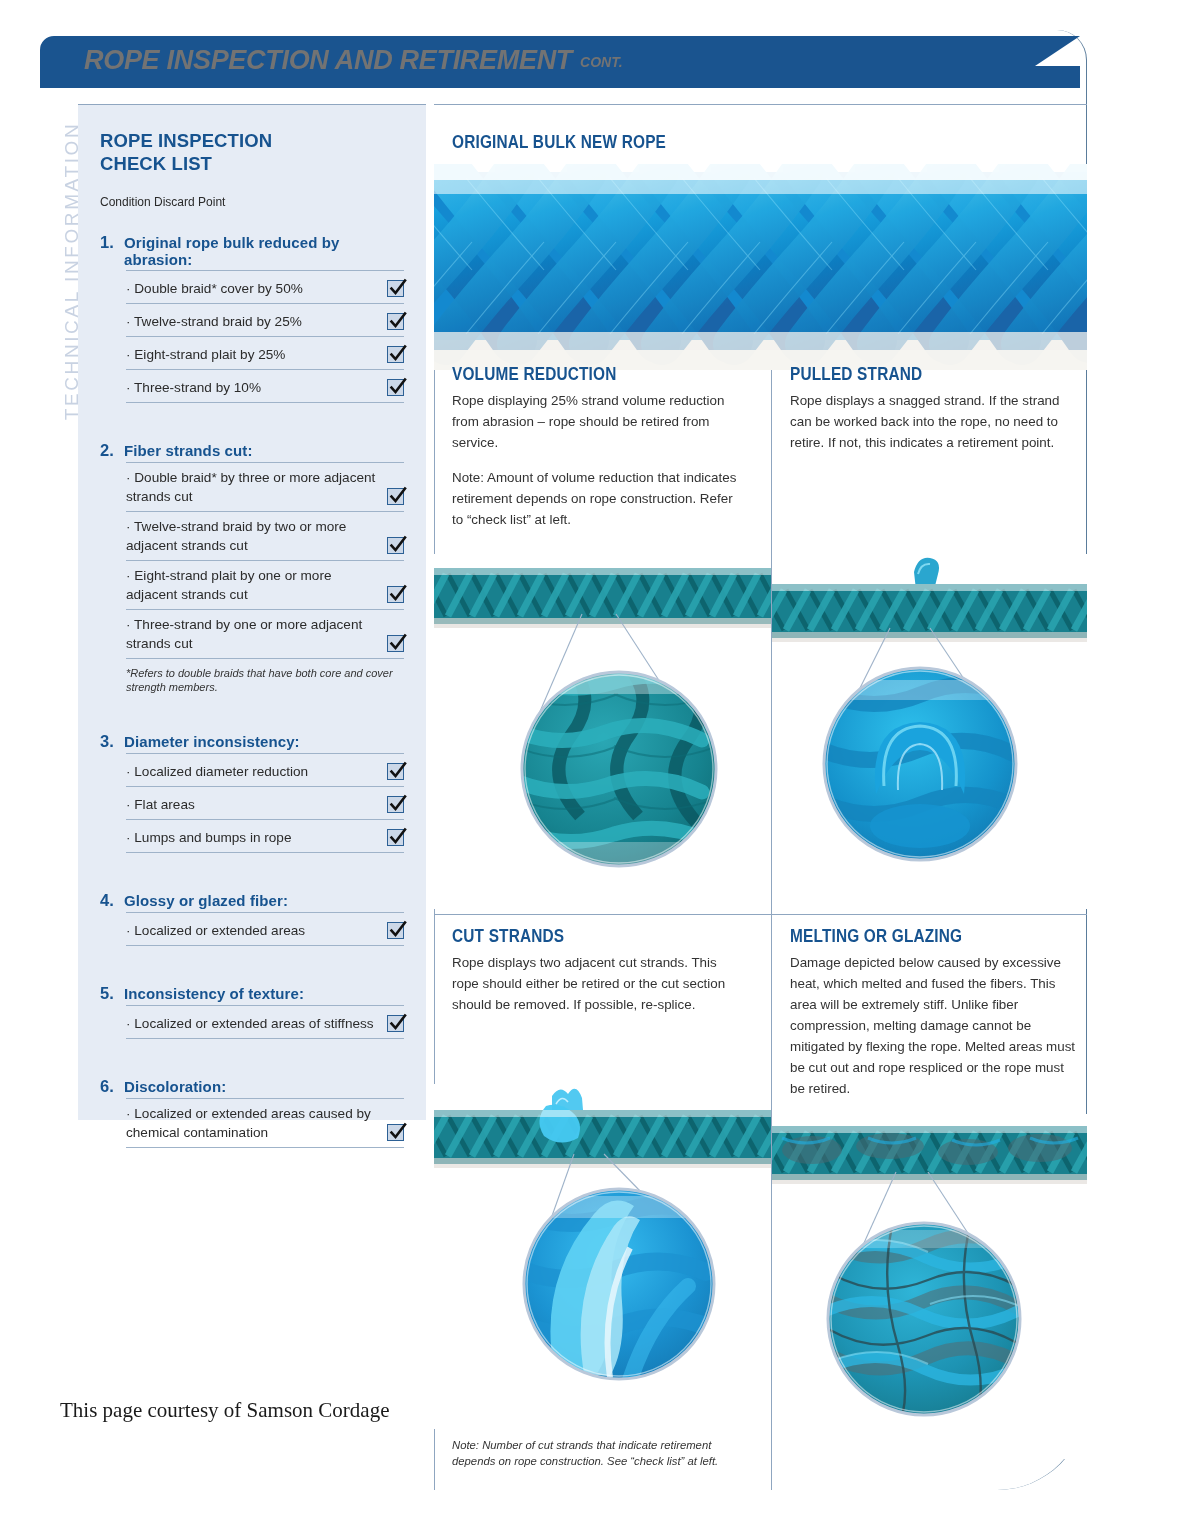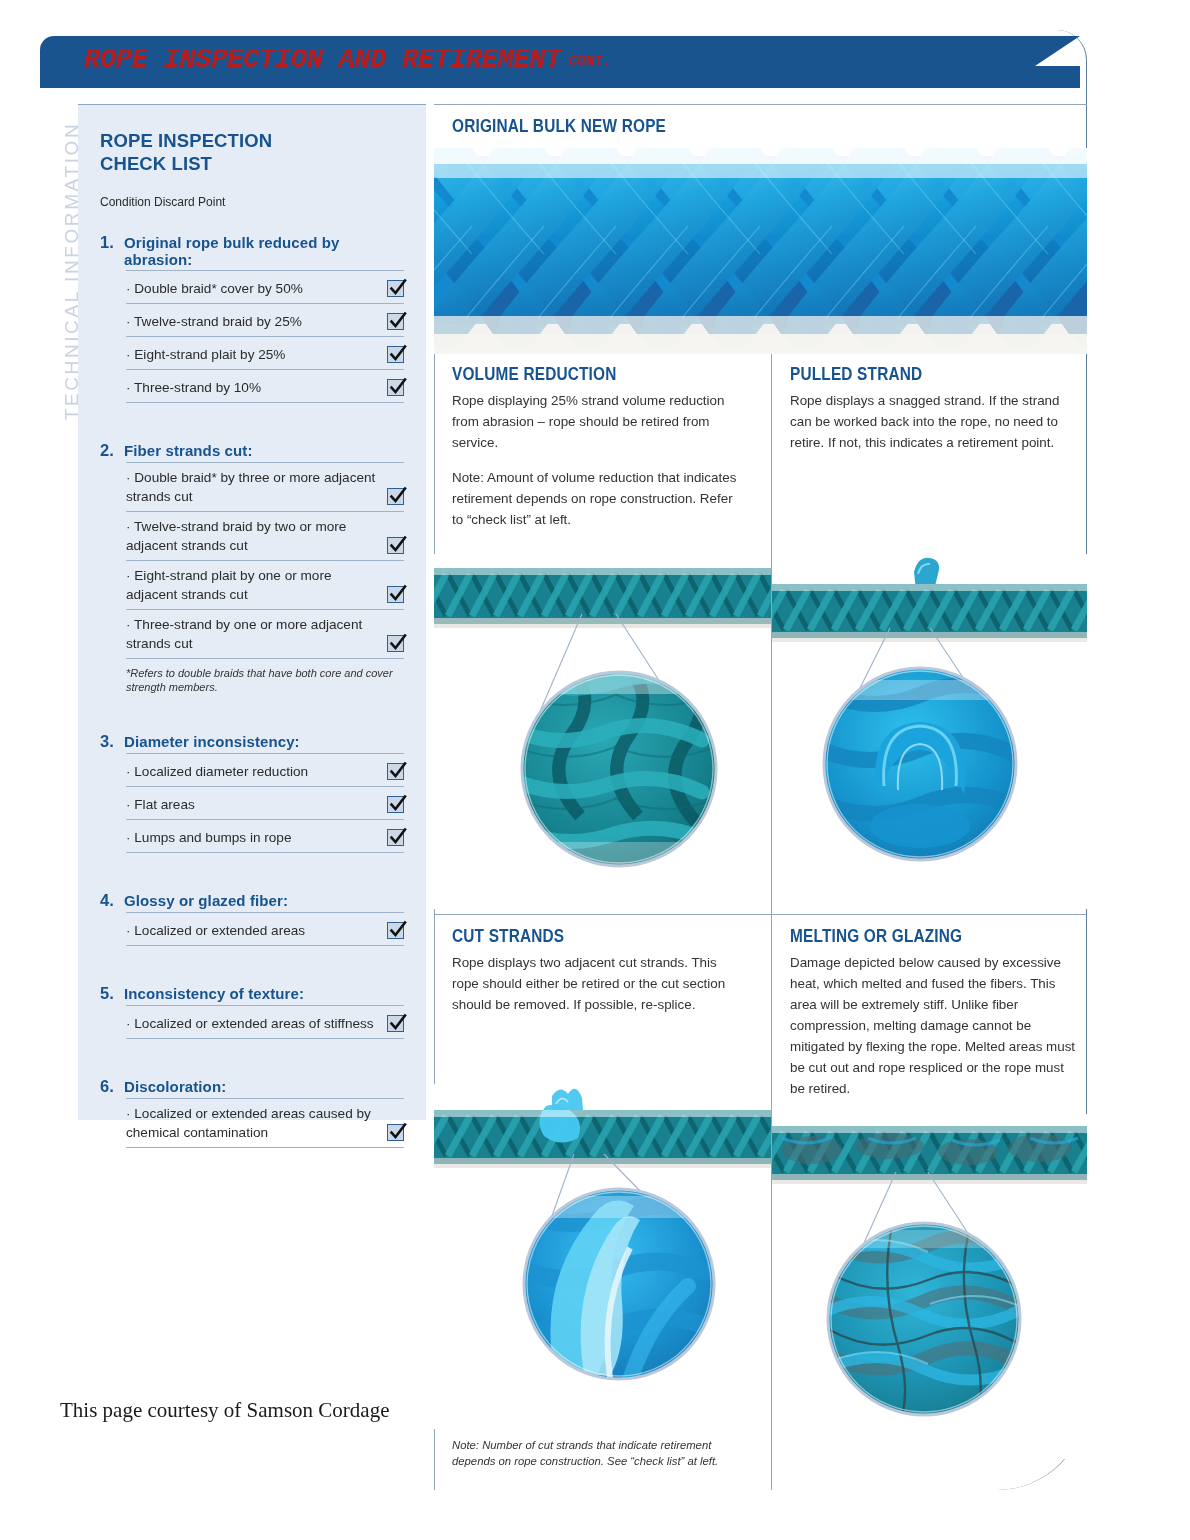--- a/index.html
+++ b/index.html
@@ -37,27 +37,27 @@
     position:absolute;
     left:40px; top:36px; width:1040px; height:52px;
     overflow:visible;
   }
   .hdr-shape{
     position:absolute;left:0;top:0;width:100%;height:100%;
   }
   .hdr-title{
     position:absolute;
     left:44px; top:9px;
-    color:#b91c1c;
+    color:#737373;
     font-size:27px;
     font-weight:bold;
     font-style:italic;
     letter-spacing:-0.3px;
     white-space:nowrap;
-    font-family:Liberation Mono, monospace;
+    font-family:Liberation Sans, sans-serif;
   }
   .hdr-cont{
     font-size:14px;
     font-style:italic;
     font-weight:bold;
     letter-spacing:0px;
     margin-left:8px;
     vertical-align:2px;
   }
 
@@ -191,21 +191,21 @@
   .sec-body{
     color:#333333;
     font-size:13.4px;
     line-height:21px;
   }
   .sec-body p{ margin:0 0 0 0; }
   .sec-body p + p{ margin-top:14px; }
 
   
   #hero{
-    position:absolute; left:0; top:0; width:653px; height:250px;
+    position:absolute; left:0; top:16px; width:653px; height:250px;
   }
   #hero .sec-title{ position:absolute; left:18px; top:12px; }
   .hero-img{
     position:absolute;left:0;top:44px;width:653px;height:206px;
     overflow:hidden;
   }
 
   
   .quad{ position:absolute; }
   .quad .sec-title{ position:absolute; left:18px; top:10px; }

